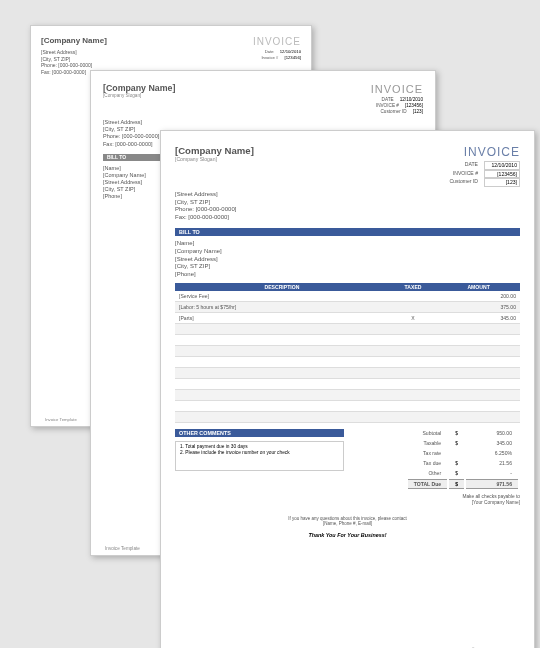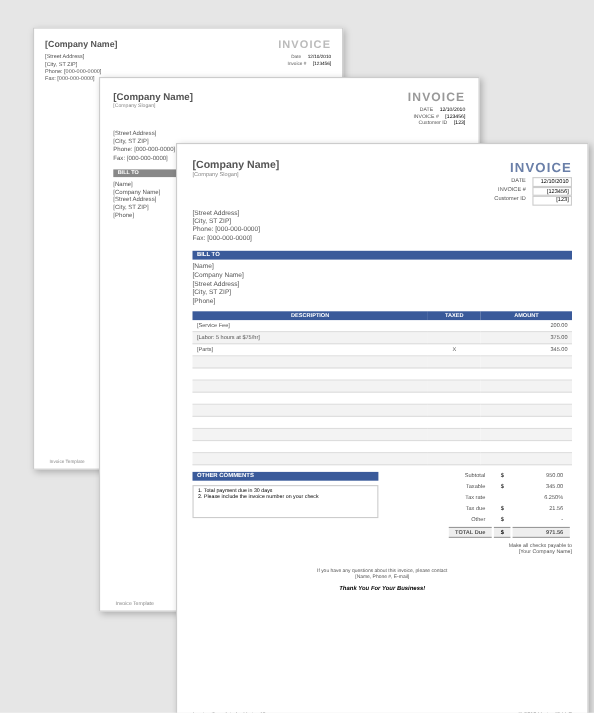--- a/index.html
+++ b/index.html
@@ -3,21 +3,21 @@
 <meta charset="utf-8">
 <style>
 body{margin:0;background:#e6e6e6;font-family:Arial,sans-serif;width:540px;height:648px;overflow:hidden;position:relative}
 .page{position:absolute;background:#fff;box-shadow:2px 2px 6px rgba(0,0,0,0.25);border:1px solid #ccc}
 .p1{left:30px;top:25px;width:260px;height:380px;padding:10px;font-size:5px}
 .p2{left:90px;top:70px;width:320px;height:460px;padding:12px;font-size:5.5px}
 .p3{left:160px;top:130px;width:345px;height:498px;padding:14px;font-size:6px}
 .hdr{display:flex;justify-content:space-between;align-items:flex-start;margin-bottom:4px}
 .co-name{font-weight:bold;color:#555;font-size:1.6em}
 .slogan{color:#888;font-size:0.85em}
-.inv-title{font-weight:bold;letter-spacing:1px;font-size:2em}
+.inv-title{font-weight:normal;letter-spacing:1px;font-size:2em}
 .p1 .inv-title{color:#bbb}.p2 .inv-title{color:#999}.p3 .inv-title{color:#6a7fa8}
 .meta{text-align:right;font-size:0.85em;line-height:1.3;margin-top:2px}
 .meta-row{display:flex;justify-content:flex-end;gap:6px}
 .meta-lbl{color:#555}.meta-val{min-width:30px;border:1px solid #ccc;padding:0 2px}
 .addr{line-height:1.3;margin:4px 0;color:#555}
 .sect-bar{background:#3a5a9a;color:#fff;font-weight:bold;padding:1px 4px;font-size:0.9em;margin-top:6px}
 .p1 .sect-bar,.p2 .sect-bar{background:#888}
 .tbl{width:100%;border-collapse:collapse;margin-top:4px}
 .tbl th{background:#3a5a9a;color:#fff;font-size:0.85em;padding:1px 4px;text-align:center}
 .tbl td{border-bottom:1px solid #ddd;padding:1px 4px;font-size:0.85em;color:#555;height:8px}

